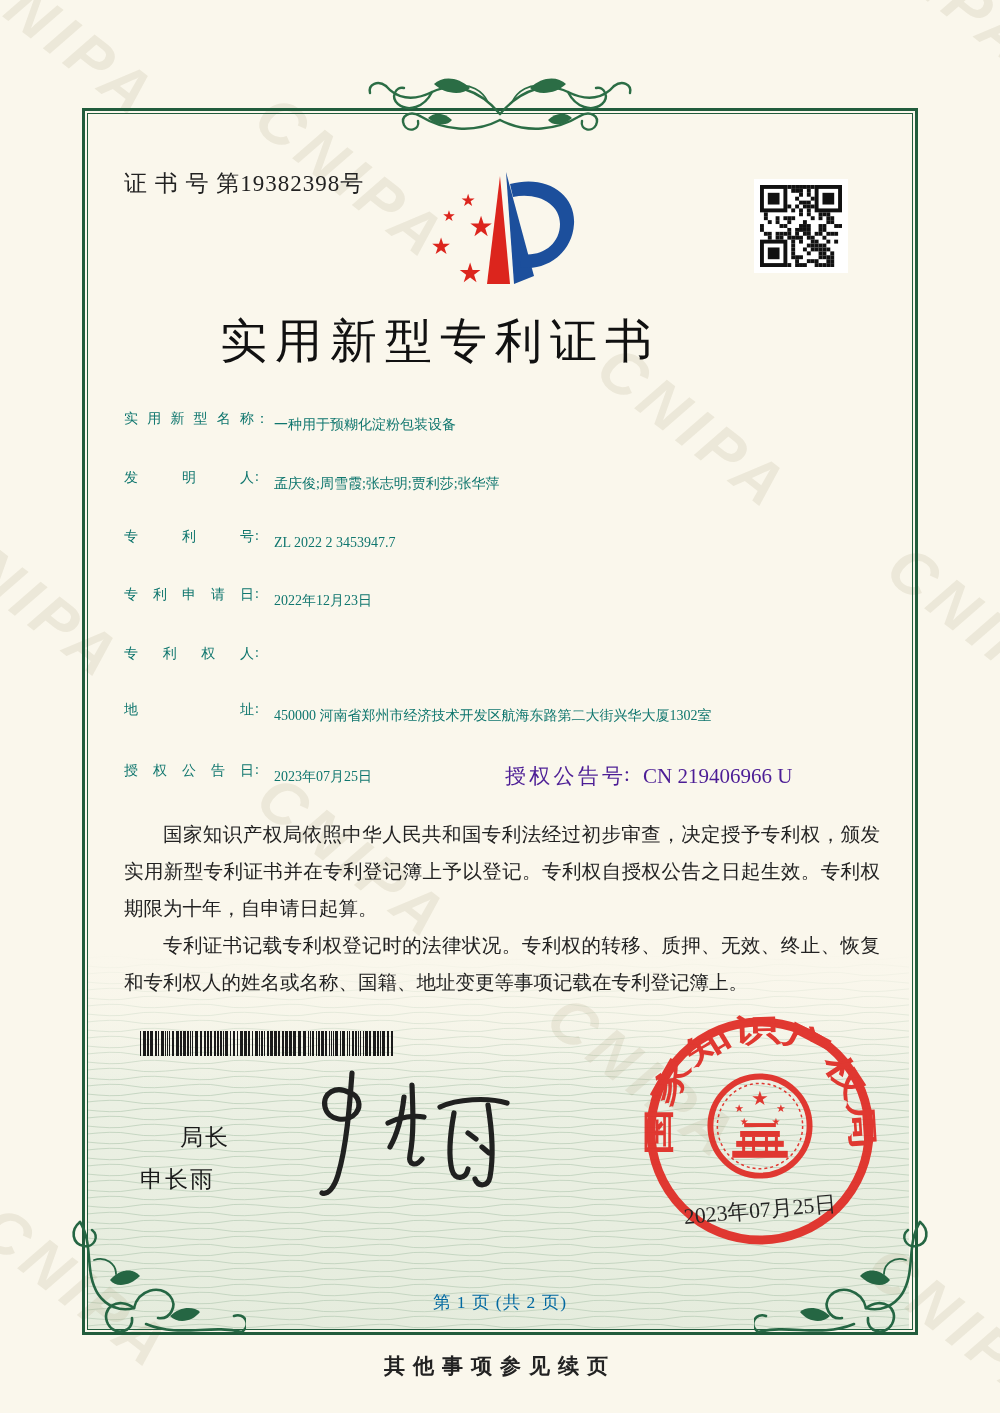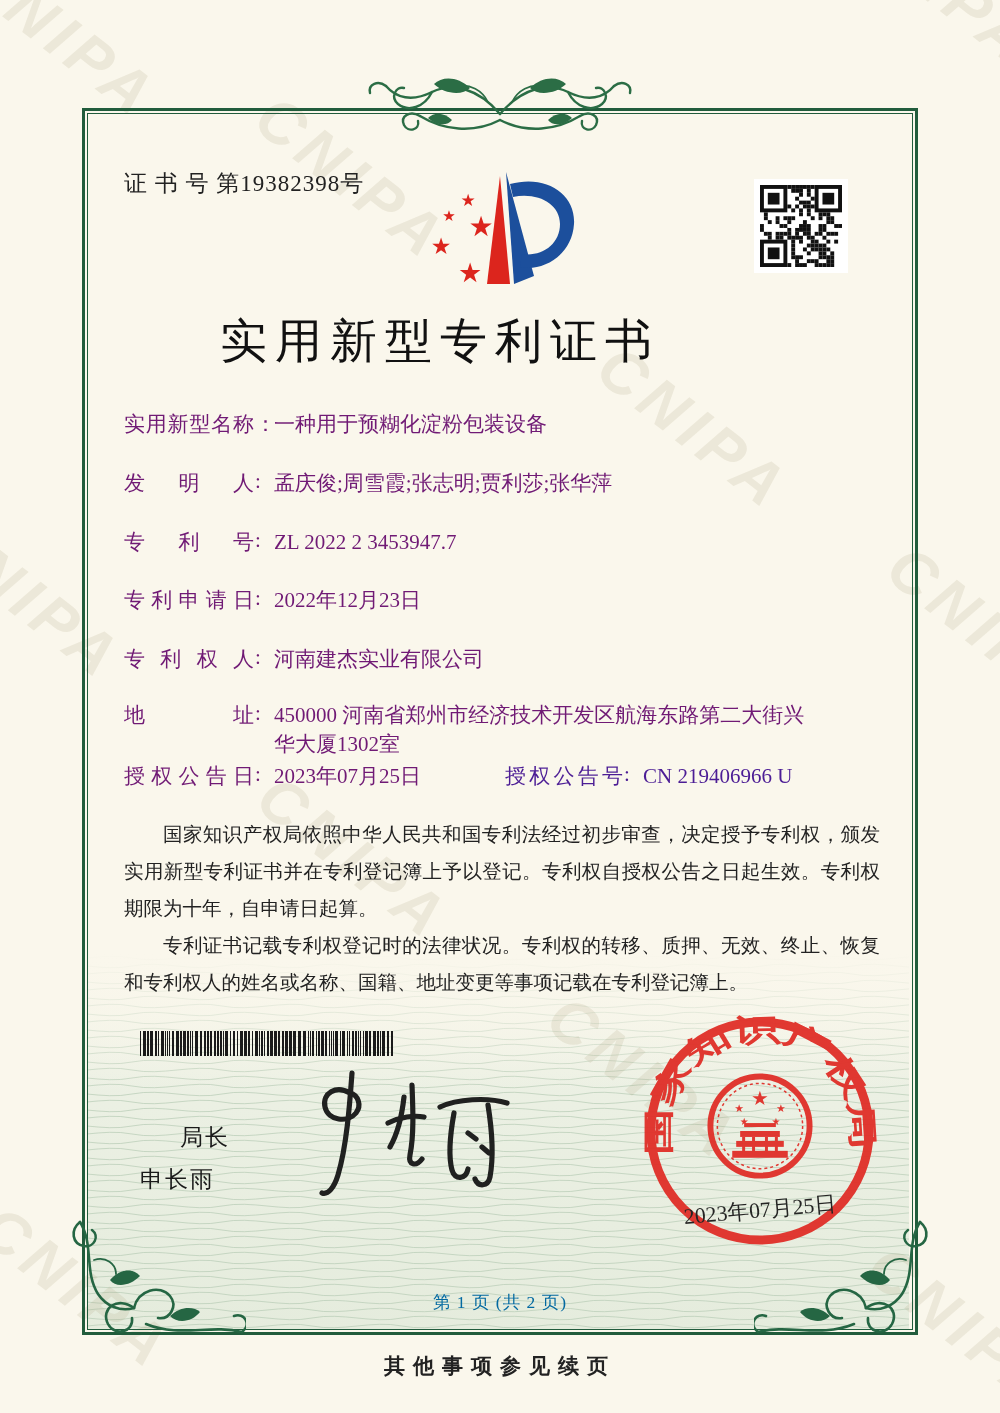--- a/index.html
+++ b/index.html
@@ -24,21 +24,21 @@
   .ornament { position:absolute; z-index:4; pointer-events:none; }
 
   .content { position:absolute; inset:0; z-index:5; }
 
   .cert-no { position:absolute; left:124px; top:168px; font-size:23px; color:#222; letter-spacing:1px; }
   .logo { position:absolute; left:424px; top:166px; }
   .qr { position:absolute; left:754px; top:179px; width:94px; height:94px; background:#fff; padding:6px; }
   .title { position:absolute; left:0; top:310px; width:880px; text-align:center;
         font-size:47px; font-weight:normal; color:#111; letter-spacing:8px; }
 
-  .field { position:absolute; left:124px; display:flex; font-size:21px; color:#701a75;font-family:Liberation Serif, serif; }
+  .field { position:absolute; left:124px; display:flex; font-size:14px; color:#0f766e;font-family:Liberation Serif, serif; }
   .f-label { display:inline-block; width:130px; text-align:justify; text-align-last:justify; flex:none; }
   .f-colon { flex:none; width:20px; text-align:left; padding-left:1px; }
   .f-value { line-height:29px; }
   .f-addr  { max-width:550px; }
   .field-b { position:absolute; left:505px; display:flex; font-size:21px; color:#4c1d95; }
   .f-label-b { display:inline-block; width:118px; text-align:justify; text-align-last:justify; flex:none; }
 
   .legal { position:absolute; left:124px; top:816px; width:756px; font-size:19.5px;
         line-height:37px; color:#222; text-align:justify; }
   .legal p { text-indent:2em; }
@@ -362,21 +362,20 @@
       <span class="f-value">ZL 2022 2 3453947.7</span>
     </div>
     <div class="field" style="top:586px">
       <span class="f-label">专利申请日</span>
       <span class="f-colon">:</span>
       <span class="f-value">2022年12月23日</span>
     </div>
     <div class="field" style="top:645px">
       <span class="f-label">专利权人</span>
       <span class="f-colon">:</span>
-      <span class="f-value">河南建杰实业有限公司</span>
     </div>
     <div class="field" style="top:701px">
       <span class="f-label">地址</span>
       <span class="f-colon">:</span>
       <span class="f-value f-addr">450000 河南省郑州市经济技术开发区航海东路第二大街兴华大厦1302室</span>
     </div>
     <div class="field" style="top:762px">
       <span class="f-label">授权公告日</span>
       <span class="f-colon">:</span>
       <span class="f-value">2023年07月25日</span>

